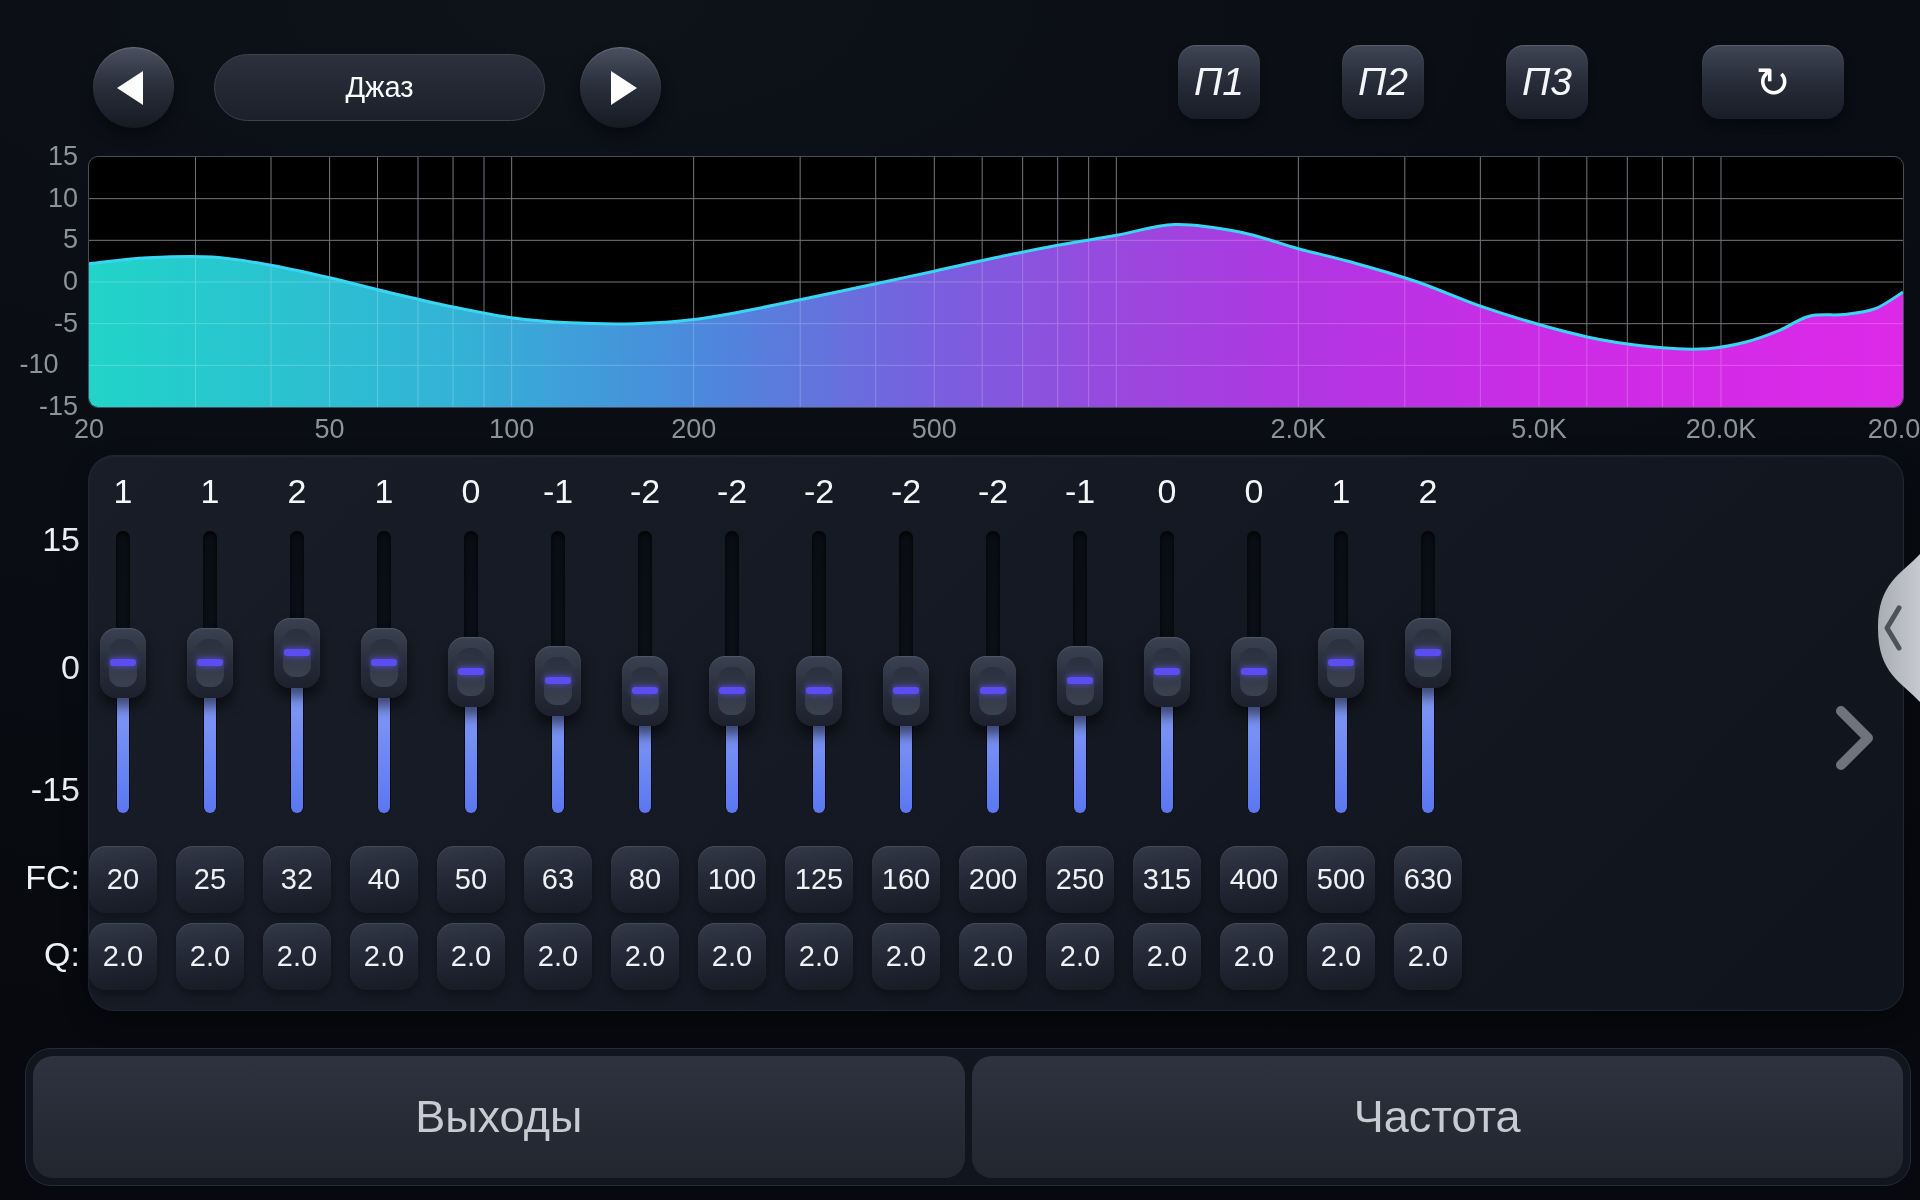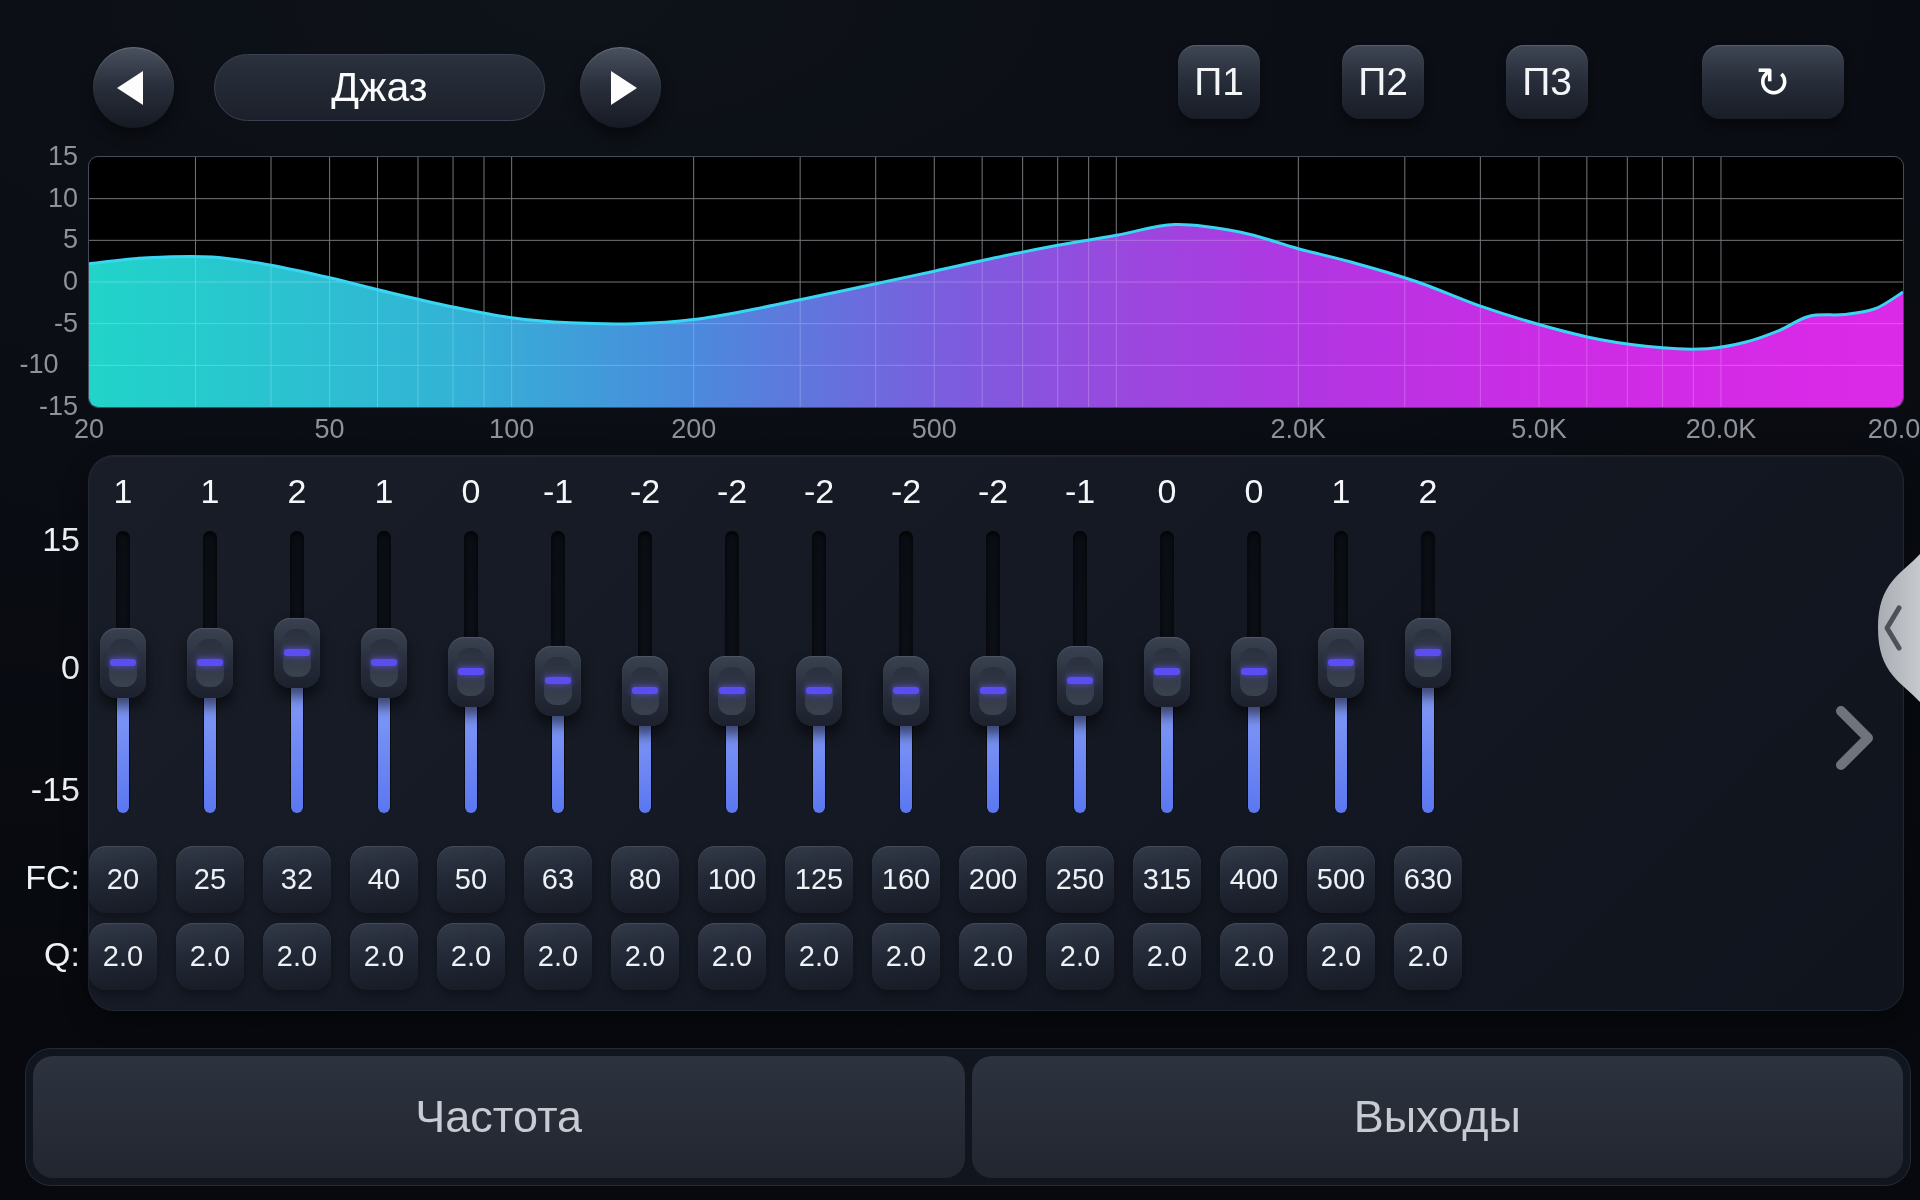--- a/index.html
+++ b/index.html
@@ -11,26 +11,26 @@
   
   .circle-btn{position:absolute;top:47px;width:81px;height:81px;border-radius:50%;border:none;cursor:pointer;
     background:linear-gradient(180deg,#4a5160 0%,#2a303c 45%,#161a23 100%);
     box-shadow:0 8px 14px rgba(0,0,0,.45), inset 0 1px 1px rgba(255,255,255,.18);
     display:flex;align-items:center;justify-content:center;}
   #btnPrev{left:93px;} #btnNext{left:580px;}
   .tri-left{width:0;height:0;border-style:solid;border-width:17px 26px 17px 0;border-color:transparent #fdfdfe transparent transparent;margin-left:-7px;}
   .tri-right{width:0;height:0;border-style:solid;border-width:17px 0 17px 26px;border-color:transparent transparent transparent #fdfdfe;margin-right:-7px;}
   .preset-pill{position:absolute;left:214px;top:54px;width:331px;height:67px;border-radius:34px;cursor:pointer;
     background:linear-gradient(180deg,#2b313d 0%,#1b202a 100%);border:1px solid #3a4150;box-sizing:border-box;
-    display:flex;align-items:center;justify-content:center;font-size:41px;color:#fafbfd;}
+    display:flex;align-items:center;justify-content:center;font-size:29px;color:#fafbfd;}
   .mem-group{position:absolute;left:1178px;top:45px;display:flex;gap:82px;}
   .mem-btn{width:82px;height:74px;border-radius:18px;border:none;cursor:pointer;
     background:linear-gradient(180deg,#3f4654 0%,#262c38 50%,#181d27 100%);
     box-shadow:0 6px 10px rgba(0,0,0,.4), inset 0 1px 1px rgba(255,255,255,.14);
-    font-size:39px;color:#f3f5f8;}
+    font-size:39px;color:#f3f5f8;font-style:italic;}
   .reset-btn{position:absolute;left:1702px;top:45px;width:142px;height:74px;border-radius:18px;border:none;cursor:pointer;
     background:linear-gradient(180deg,#3f4654 0%,#262c38 50%,#181d27 100%);
     box-shadow:0 6px 10px rgba(0,0,0,.4), inset 0 1px 1px rgba(255,255,255,.14);
     font-size:42px;color:#fff;display:flex;align-items:center;justify-content:center;}
 
   
   .plot{position:absolute;left:88px;top:156px;width:1816px;height:252px;background:#000;
     border:1px solid #474d57;border-radius:10px;overflow:hidden;box-sizing:border-box;}
   .plot svg{display:block;width:100%;height:100%;}
   .gylabel{position:absolute;left:0;width:78px;text-align:right;font-size:27px;line-height:32px;color:#8e929a;}
@@ -435,16 +435,16 @@
             <stop offset="0" stop-color="#a9adb3"></stop>
           <stop offset="1" stop-color="#c6c9ce"></stop>
         </linearGradient>
       </defs>
       <path d="M52,2 C34,22 10,30 10,76 C10,122 34,130 52,150 Z" fill="url(#hgrad)"></path>
       <polyline points="31,56 19,76 31,96" fill="none" stroke="#4d5158" stroke-width="5" stroke-linecap="round" stroke-linejoin="round"></polyline>
     </svg>
   </div>
 
   <div class="tabbar" id="tabBar">
+      <button class="tab">Выходы</button>
       <button class="tab">Частота</button>
-      <button class="tab">Выходы</button>
     </div>
 </div>
 
 </body></html>

